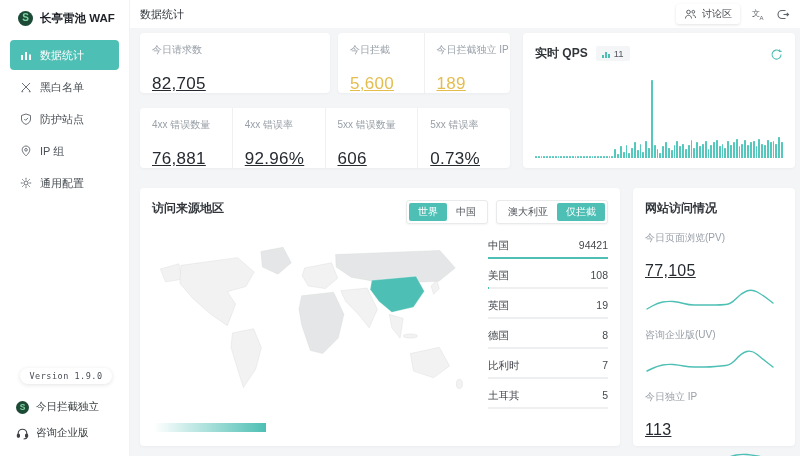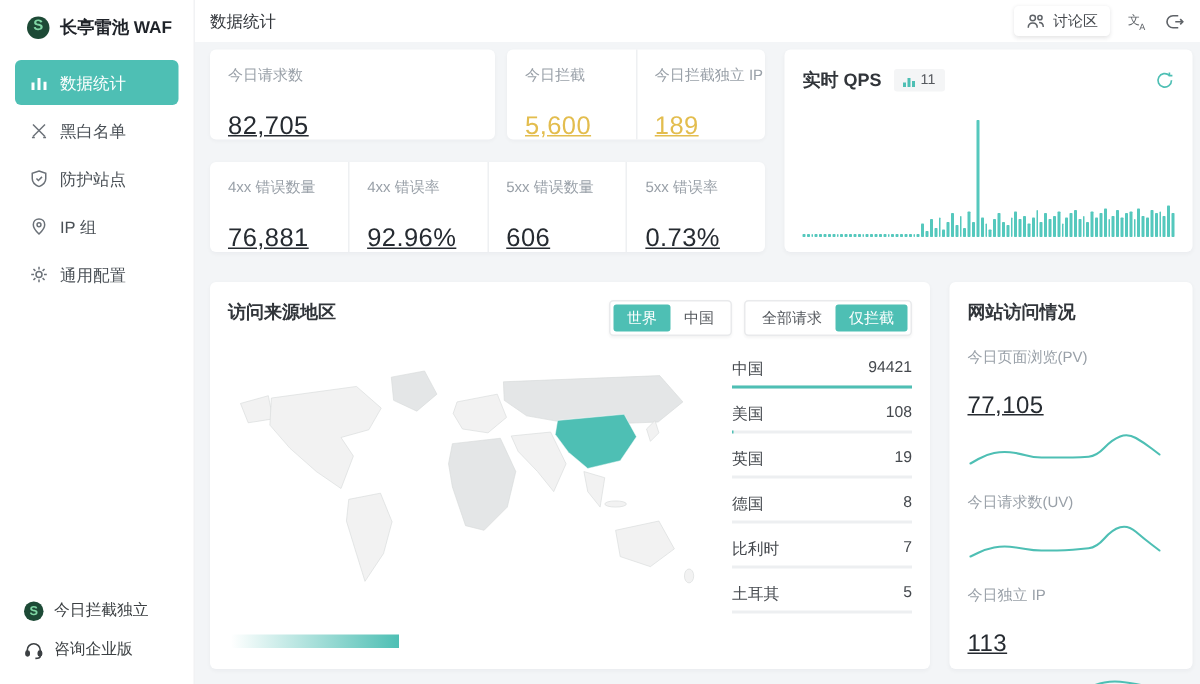--- a/index.html
+++ b/index.html
@@ -141,20 +141,21 @@
         <span class="ic">
           <svg viewBox="0 0 12 12" fill="none" stroke="currentColor">
             <circle cx="6" cy="6" r="2"></circle>
             <path d="M6 .8v1.9M6 9.3v1.9M.8 6h1.9M9.3 6h1.9M2.3 2.3l1.3 1.3M8.4 8.4l1.3 1.3M9.7 2.3L8.4 3.6M3.6 8.4L2.3 9.7"></path>
           </svg>
         </span>
         <span>通用配置</span>
       </div>
     </nav>
   <div class="sidebar-footer">
+    <div class="version-pill">Version 1.9.0</div>
     <div class="foot-link">
       <span class="foot-circle">S</span>
       <span>今日拦截独立</span>
     </div>
     <div class="foot-link">
       <span class="foot-ic">
         <svg viewBox="0 0 12 12" fill="none" stroke="#3c4043" stroke-width="1">
             <path d="M2 7 V6 a4 4 0 0 1 8 0 v1"></path>
             <rect x="1.2" y="6.5" width="2" height="3" rx="1" fill="#3c4043"></rect>
             <rect x="8.8" y="6.5" width="2" height="3" rx="1" fill="#3c4043"></rect>
@@ -343,21 +344,21 @@
 
 <section class="card card-map">
   <div class="map-head">
     <span class="map-title">访问来源地区</span>
     <div class="toggles">
       <div class="toggle-group">
         <span class="toggle-opt on">世界</span>
         <span class="toggle-opt">中国</span>
       </div>
       <div class="toggle-group">
-        <span class="toggle-opt">全部请求</span>
+        <span class="toggle-opt">澳大利亚</span>
         <span class="toggle-opt on">仅拦截</span>
       </div>
     </div>
   </div>
 
   <div class="world-map">
     <svg viewBox="0 0 640 320">
       <path class="land dk" d="M215,28 L258,20 L274,50 L248,72 L218,58 Z"></path>
       <path class="land" d="M20,62 L56,52 L62,82 L30,87 Z"></path>
       <path class="land" d="M60,55 L170,40 L202,68 L186,96 L150,106 L166,130 L150,172 L118,150 L84,120 L58,90 Z"></path>
@@ -438,21 +439,21 @@
   <div class="site-title">网站访问情况</div>
   <div id="site-stats">
       <div class="site-stat">
         <div class="stat-label">今日页面浏览(PV)</div>
         <div class="stat-value">77,105</div>
         <svg class="spark" width="130" height="32" viewBox="0 0 130 32">
           <path d="M2,27 Q2,27 7.25,24 Q12.5,21 17.75,20 Q23,19 28.25,19.5 Q33.5,20 38.75,21.5 Q44,23 49.25,23 Q54.5,23 59.75,23 Q65,23 70.25,23 Q75.5,23 80.75,22.5 Q86,22 91.25,16.5 Q96.5,11 101.75,9 Q107,7 112.25,10 Q117.5,13 122.75,17 T128,21"></path>
         </svg>
       </div>
       <div class="site-stat">
-        <div class="stat-label">今日请求数(UV)</div>
+        <div class="stat-label">咨询企业版(UV)</div>
         <svg class="spark" width="130" height="32" viewBox="0 0 130 32">
           <path d="M2,27 Q2,27 7.25,24.5 Q12.5,22 17.75,21 Q23,20 28.25,20.5 Q33.5,21 38.75,22 Q44,23 49.25,23 Q54.5,23 59.75,23 Q65,23 70.25,22.5 Q75.5,22 80.75,21.5 Q86,21 91.25,15 Q96.5,9 101.75,7.5 Q107,6 112.25,10.5 Q117.5,15 122.75,19 T128,23"></path>
         </svg>
       </div>
       <div class="site-stat">
         <div class="stat-label">今日独立 IP</div>
         <div class="stat-value">113</div>
         <svg class="spark" width="130" height="32" viewBox="0 0 130 32">
           <path d="M2,28 Q2,28 7.25,25.5 Q12.5,23 17.75,21 Q23,19 28.25,18 Q33.5,17 38.75,17.5 Q44,18 49.25,18.5 Q54.5,19 59.75,20 Q65,21 70.25,20.5 Q75.5,20 80.75,17.5 Q86,15 91.25,14 Q96.5,13 101.75,13.5 Q107,14 112.25,15 Q117.5,16 122.75,17.5 T128,19"></path>
         </svg>

